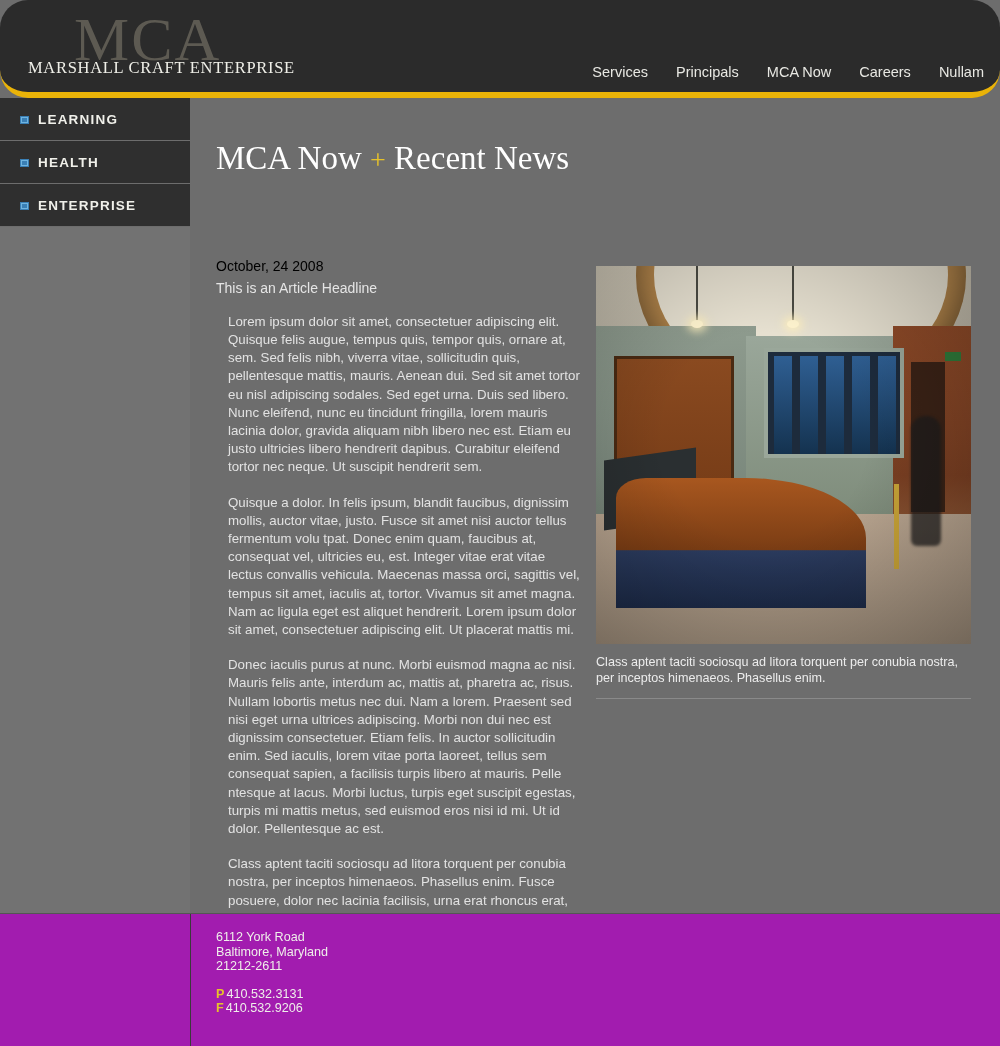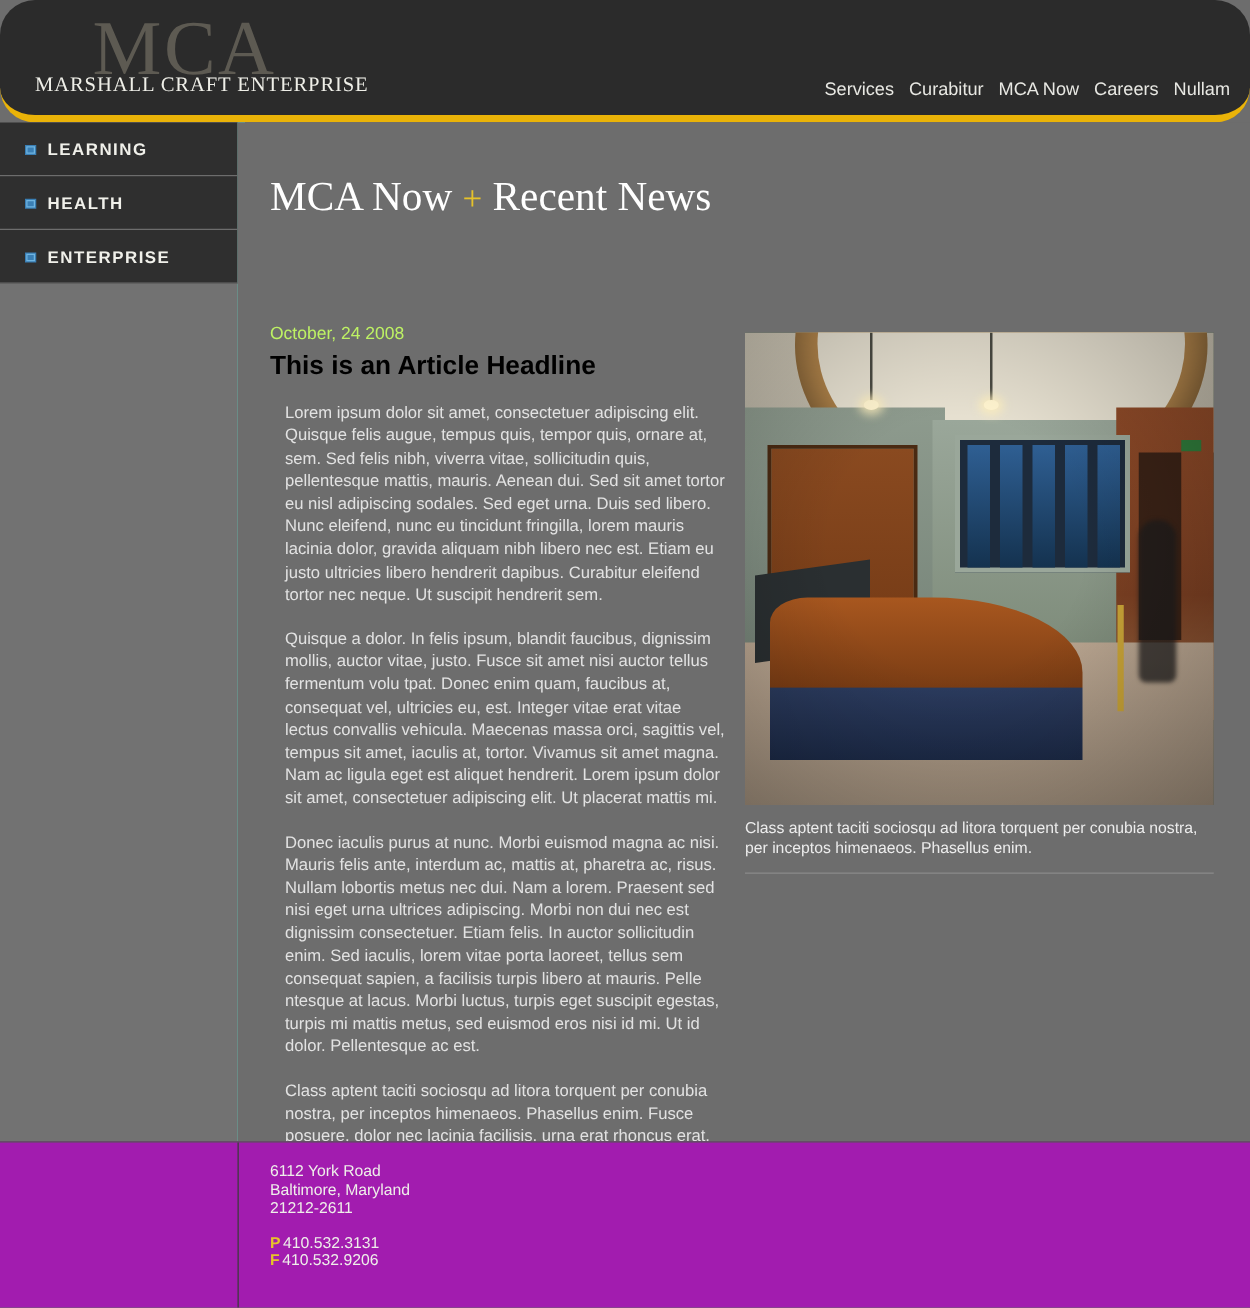--- a/index.html
+++ b/index.html
@@ -54,21 +54,21 @@
     font-size: 16.5px;
     letter-spacing: 0.7px;
     color: #efefe8;
     white-space: nowrap;
   }
   .topnav {
     position: absolute;
     right: 16px;
     bottom: 12px;
     display: flex;
-    gap: 12px;
+    gap: 28px;
     align-items: center;
   }
   .topnav a {
     color: #e8e8e3;
     font-size: 14.5px;
     text-decoration: none;
     font-family: "Liberation Sans", sans-serif;
   }
 
   
@@ -147,28 +147,28 @@
     font-size: 28px;
   }
 
   .article {
     position: absolute;
     left: 26px;
     top: 160px;
     width: 365px;
   }
   .article-date {
-    color: #bef264;
+    color: #000000;
     font-size: 14px;
     margin: 0 0 6px 0;
   }
   .article-headline {
-    color: #000000;
-    font-size: 21px;
-    font-weight: bold;
+    color: #e5e5e5;
+    font-size: 14px;
+    font-weight: normal;
     margin: 0 0 16px 0;
     line-height: 1.2;
   }
   .article p.para {
     color: #e2e2e2;
     font-size: 13.3px;
     line-height: 18.2px;
     margin: 0 0 17px 12px;
     text-align: left;
   }
@@ -373,21 +373,21 @@
 
 <div class="page">
 
   <div class="header">
     <div class="logo-wrap">
       <div class="logo-mca">MCA</div>
       <div class="logo-name">MARSHALL CRAFT ENTERPRISE</div>
     </div>
     <div class="topnav">
       <a href="#">Services</a>
-      <a href="#">Curabitur</a>
+      <a href="#">Principals</a>
       <a href="#">MCA Now</a>
       <a href="#">Careers</a>
       <a href="#">Nullam</a>
     </div>
   </div>
 
   <div class="body-area">
 
     <div class="sidebar">
       <div class="nav-list">

